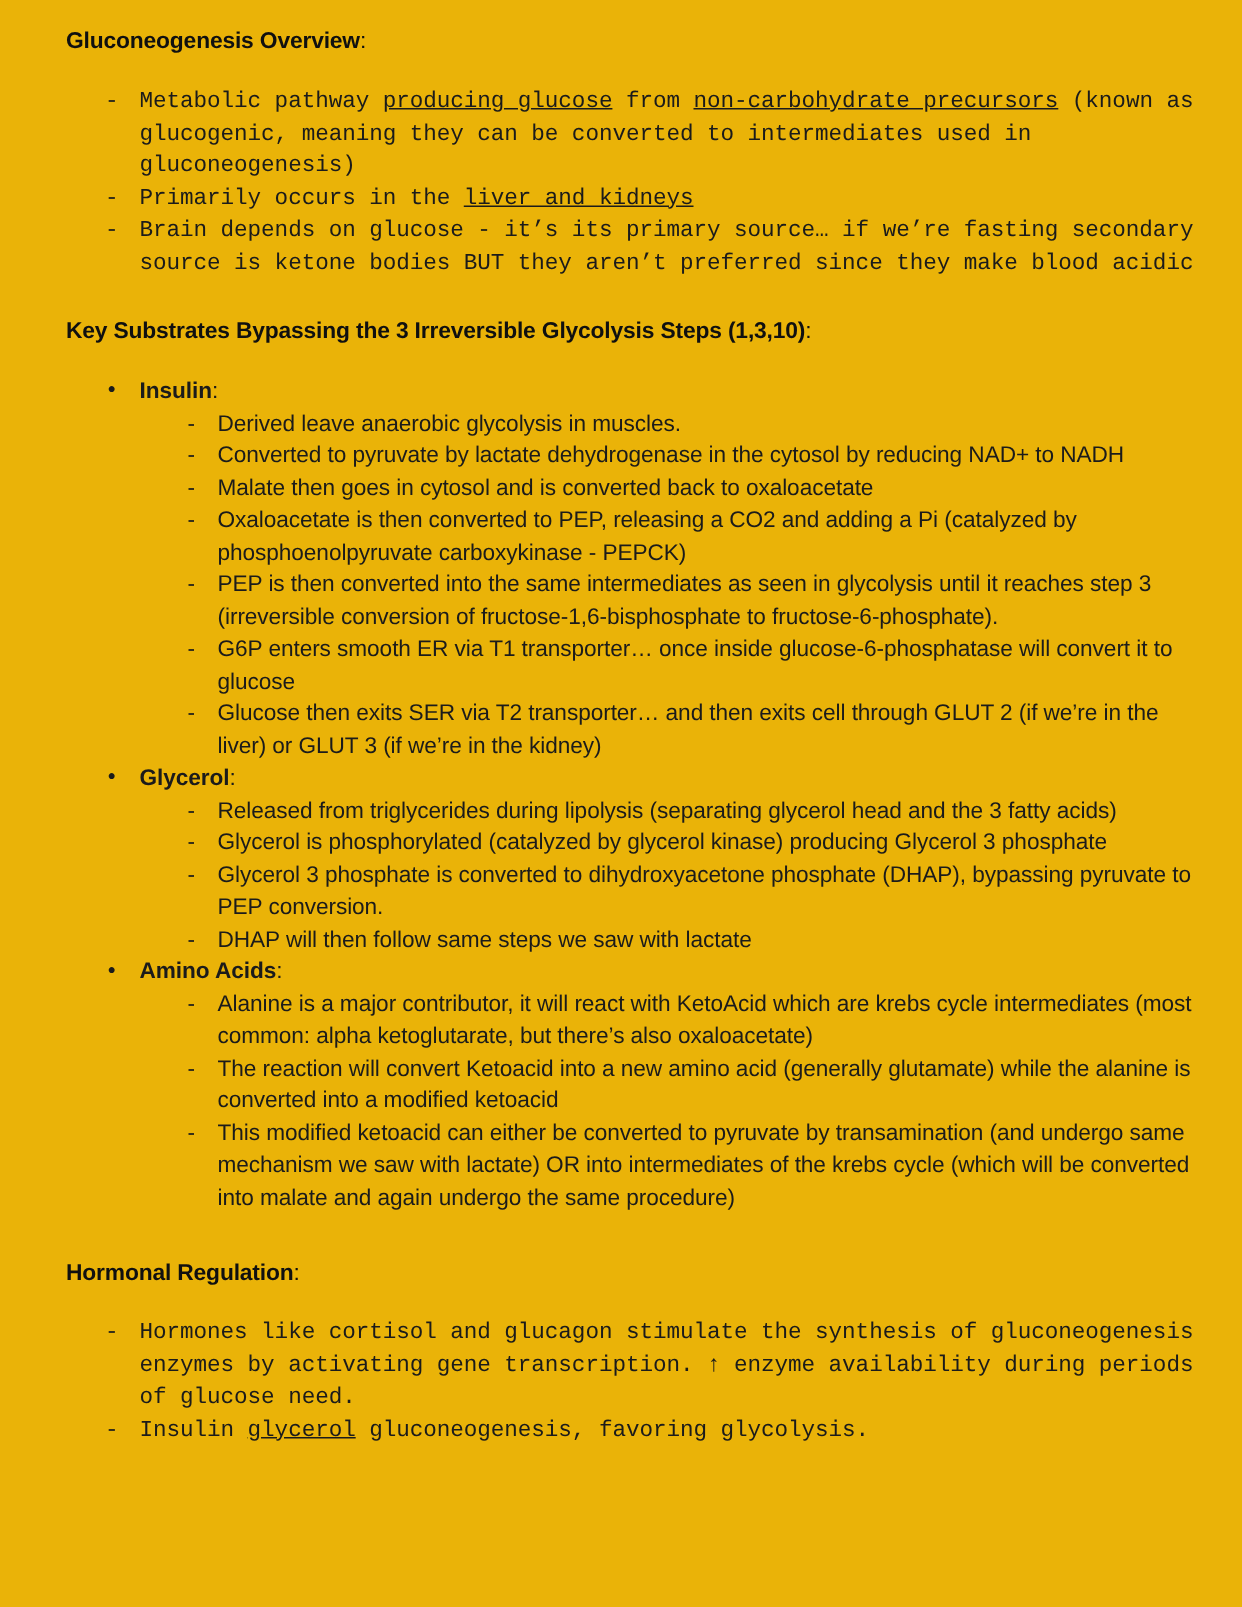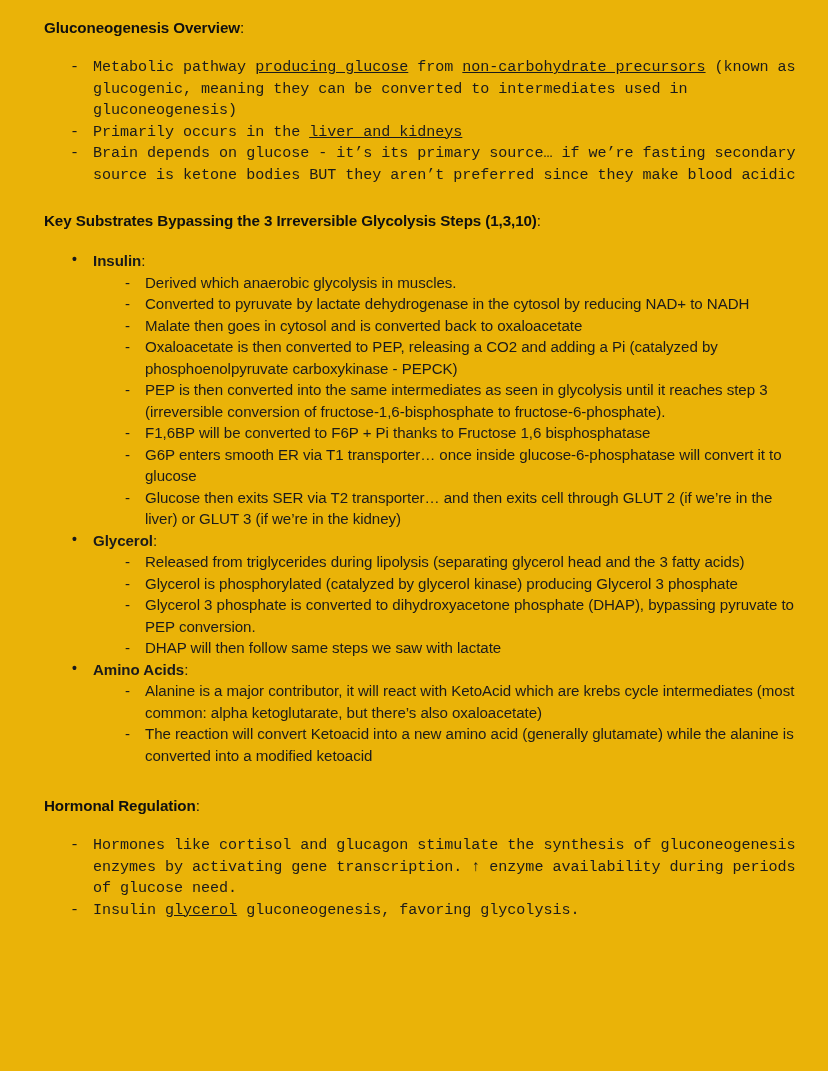--- a/index.html
+++ b/index.html
@@ -130,42 +130,42 @@
   <h2 class="doc-heading">
     <span>Key Substrates Bypassing the 3 Irreversible Glycolysis Steps (1,3,10)</span><span class="plain">:</span>
   </h2>
 
   <div class="gap-after-heading"></div>
 
   <ul class="lvl1">
 
     <li class="bullet1"><span>Insulin</span><span class="plain">:</span></li>
     <ul class="lvl2">
-      <li class="dash2">Derived which anaerobic glycolysis in muscles.</li>
+      <li class="dash2">Derived leave anaerobic glycolysis in muscles.</li>
       <li class="dash2">Converted to pyruvate by lactate dehydrogenase in the cytosol by reducing NAD+ to NADH</li>
       <li class="dash2">Malate then goes in cytosol and is converted back to oxaloacetate</li>
       <li class="dash2">Oxaloacetate is then converted to PEP, releasing a CO2 and adding a Pi (catalyzed by phosphoenolpyruvate carboxykinase - PEPCK)</li>
       <li class="dash2">PEP is then converted into the same intermediates as seen in glycolysis until it reaches step 3 (irreversible conversion of fructose-1,6-bisphosphate to fructose-6-phosphate).</li>
-      <li class="dash2">F1,6BP will be converted to F6P + Pi thanks to Fructose 1,6 bisphosphatase</li>
       <li class="dash2">G6P enters smooth ER via T1 transporter… once inside glucose-6-phosphatase will convert it to glucose</li>
       <li class="dash2">Glucose then exits SER via T2 transporter… and then exits cell through GLUT 2 (if we’re in the liver) or GLUT 3 (if we’re in the kidney)</li>
     </ul>
 
     <li class="bullet1"><span>Glycerol</span><span class="plain">:</span></li>
     <ul class="lvl2">
       <li class="dash2">Released from triglycerides during lipolysis (separating glycerol head and the 3 fatty acids)</li>
       <li class="dash2">Glycerol is phosphorylated (catalyzed by glycerol kinase) producing Glycerol 3 phosphate</li>
       <li class="dash2">Glycerol 3 phosphate is converted to dihydroxyacetone phosphate (DHAP), bypassing pyruvate to PEP conversion.</li>
       <li class="dash2">DHAP will then follow same steps we saw with lactate</li>
     </ul>
 
     <li class="bullet1"><span>Amino Acids</span><span class="plain">:</span></li>
     <ul class="lvl2">
       <li class="dash2">Alanine is a major contributor, it will react with KetoAcid which are krebs cycle intermediates (most common: alpha ketoglutarate, but there’s also oxaloacetate)</li>
       <li class="dash2">The reaction will convert Ketoacid into a new amino acid (generally glutamate) while the alanine is converted into a modified ketoacid</li>
+      <li class="dash2">This modified ketoacid can either be converted to pyruvate by transamination (and undergo same mechanism we saw with lactate) OR into intermediates of the krebs cycle (which will be converted into malate and again undergo the same procedure)</li>
     </ul>
 
   </ul>
 
   <div class="gap-hormonal"></div>
 
   <h2 class="doc-heading">
     <span>Hormonal Regulation</span><span class="plain">:</span>
   </h2>
 

